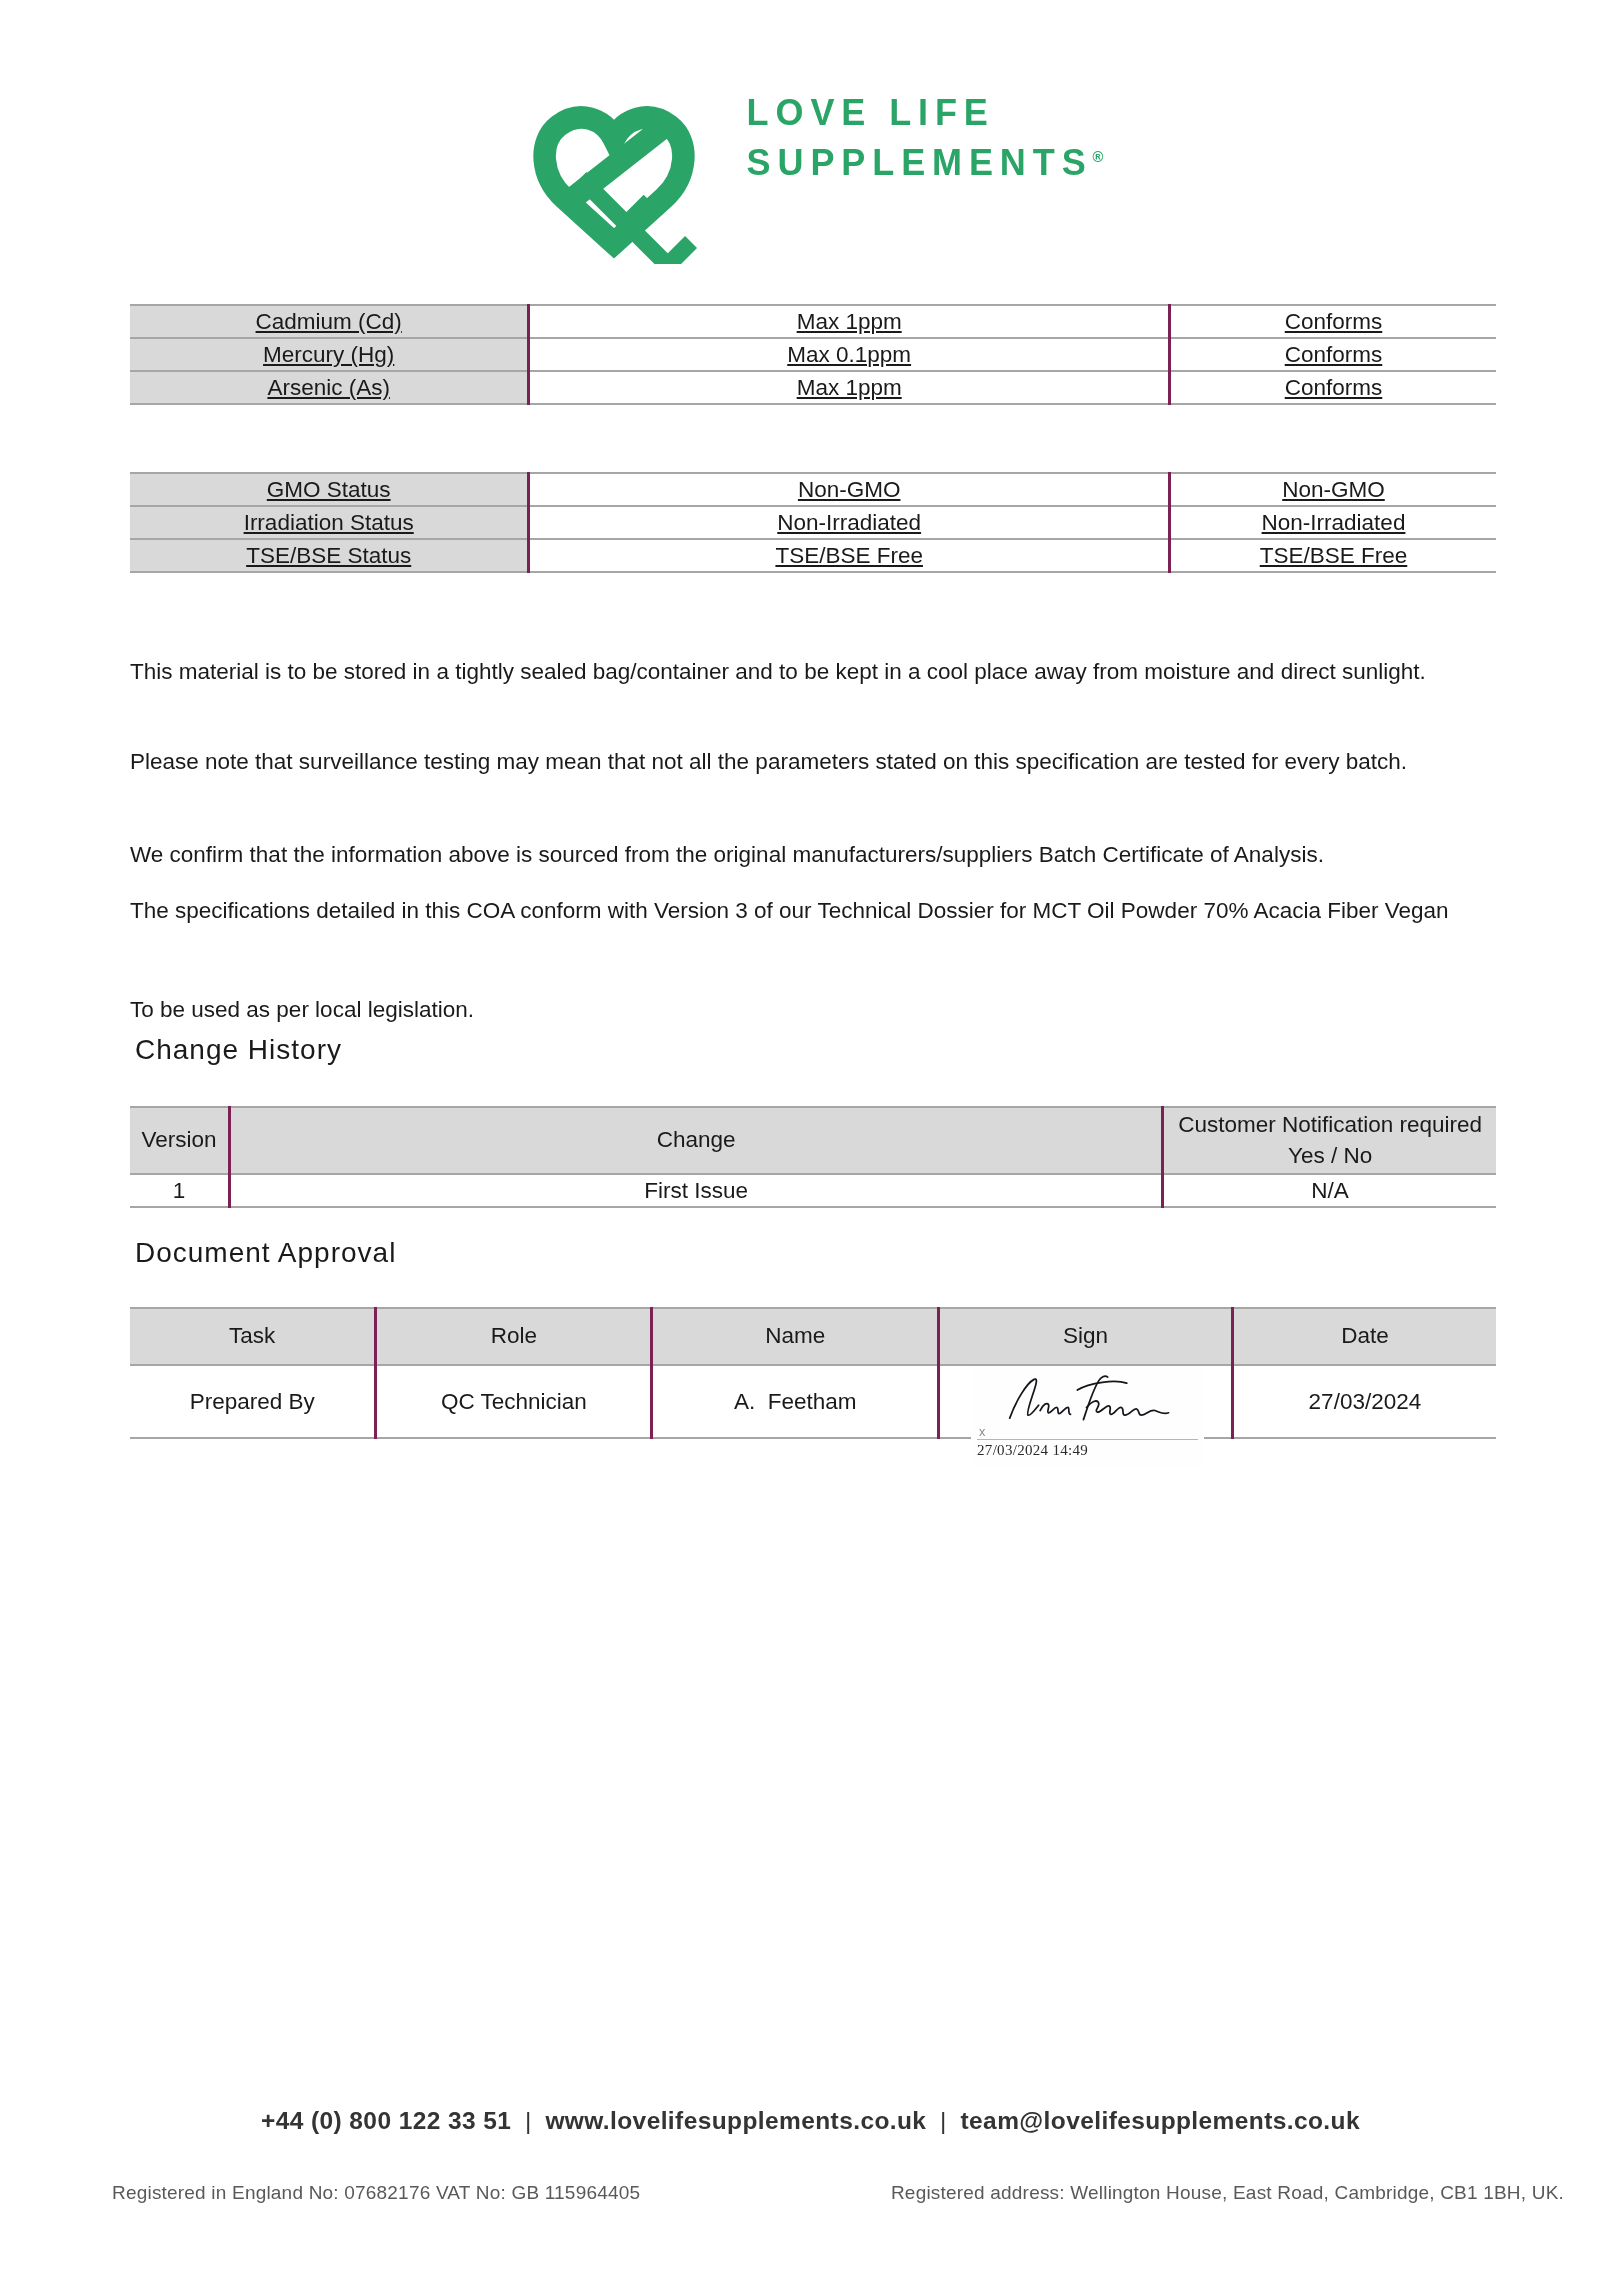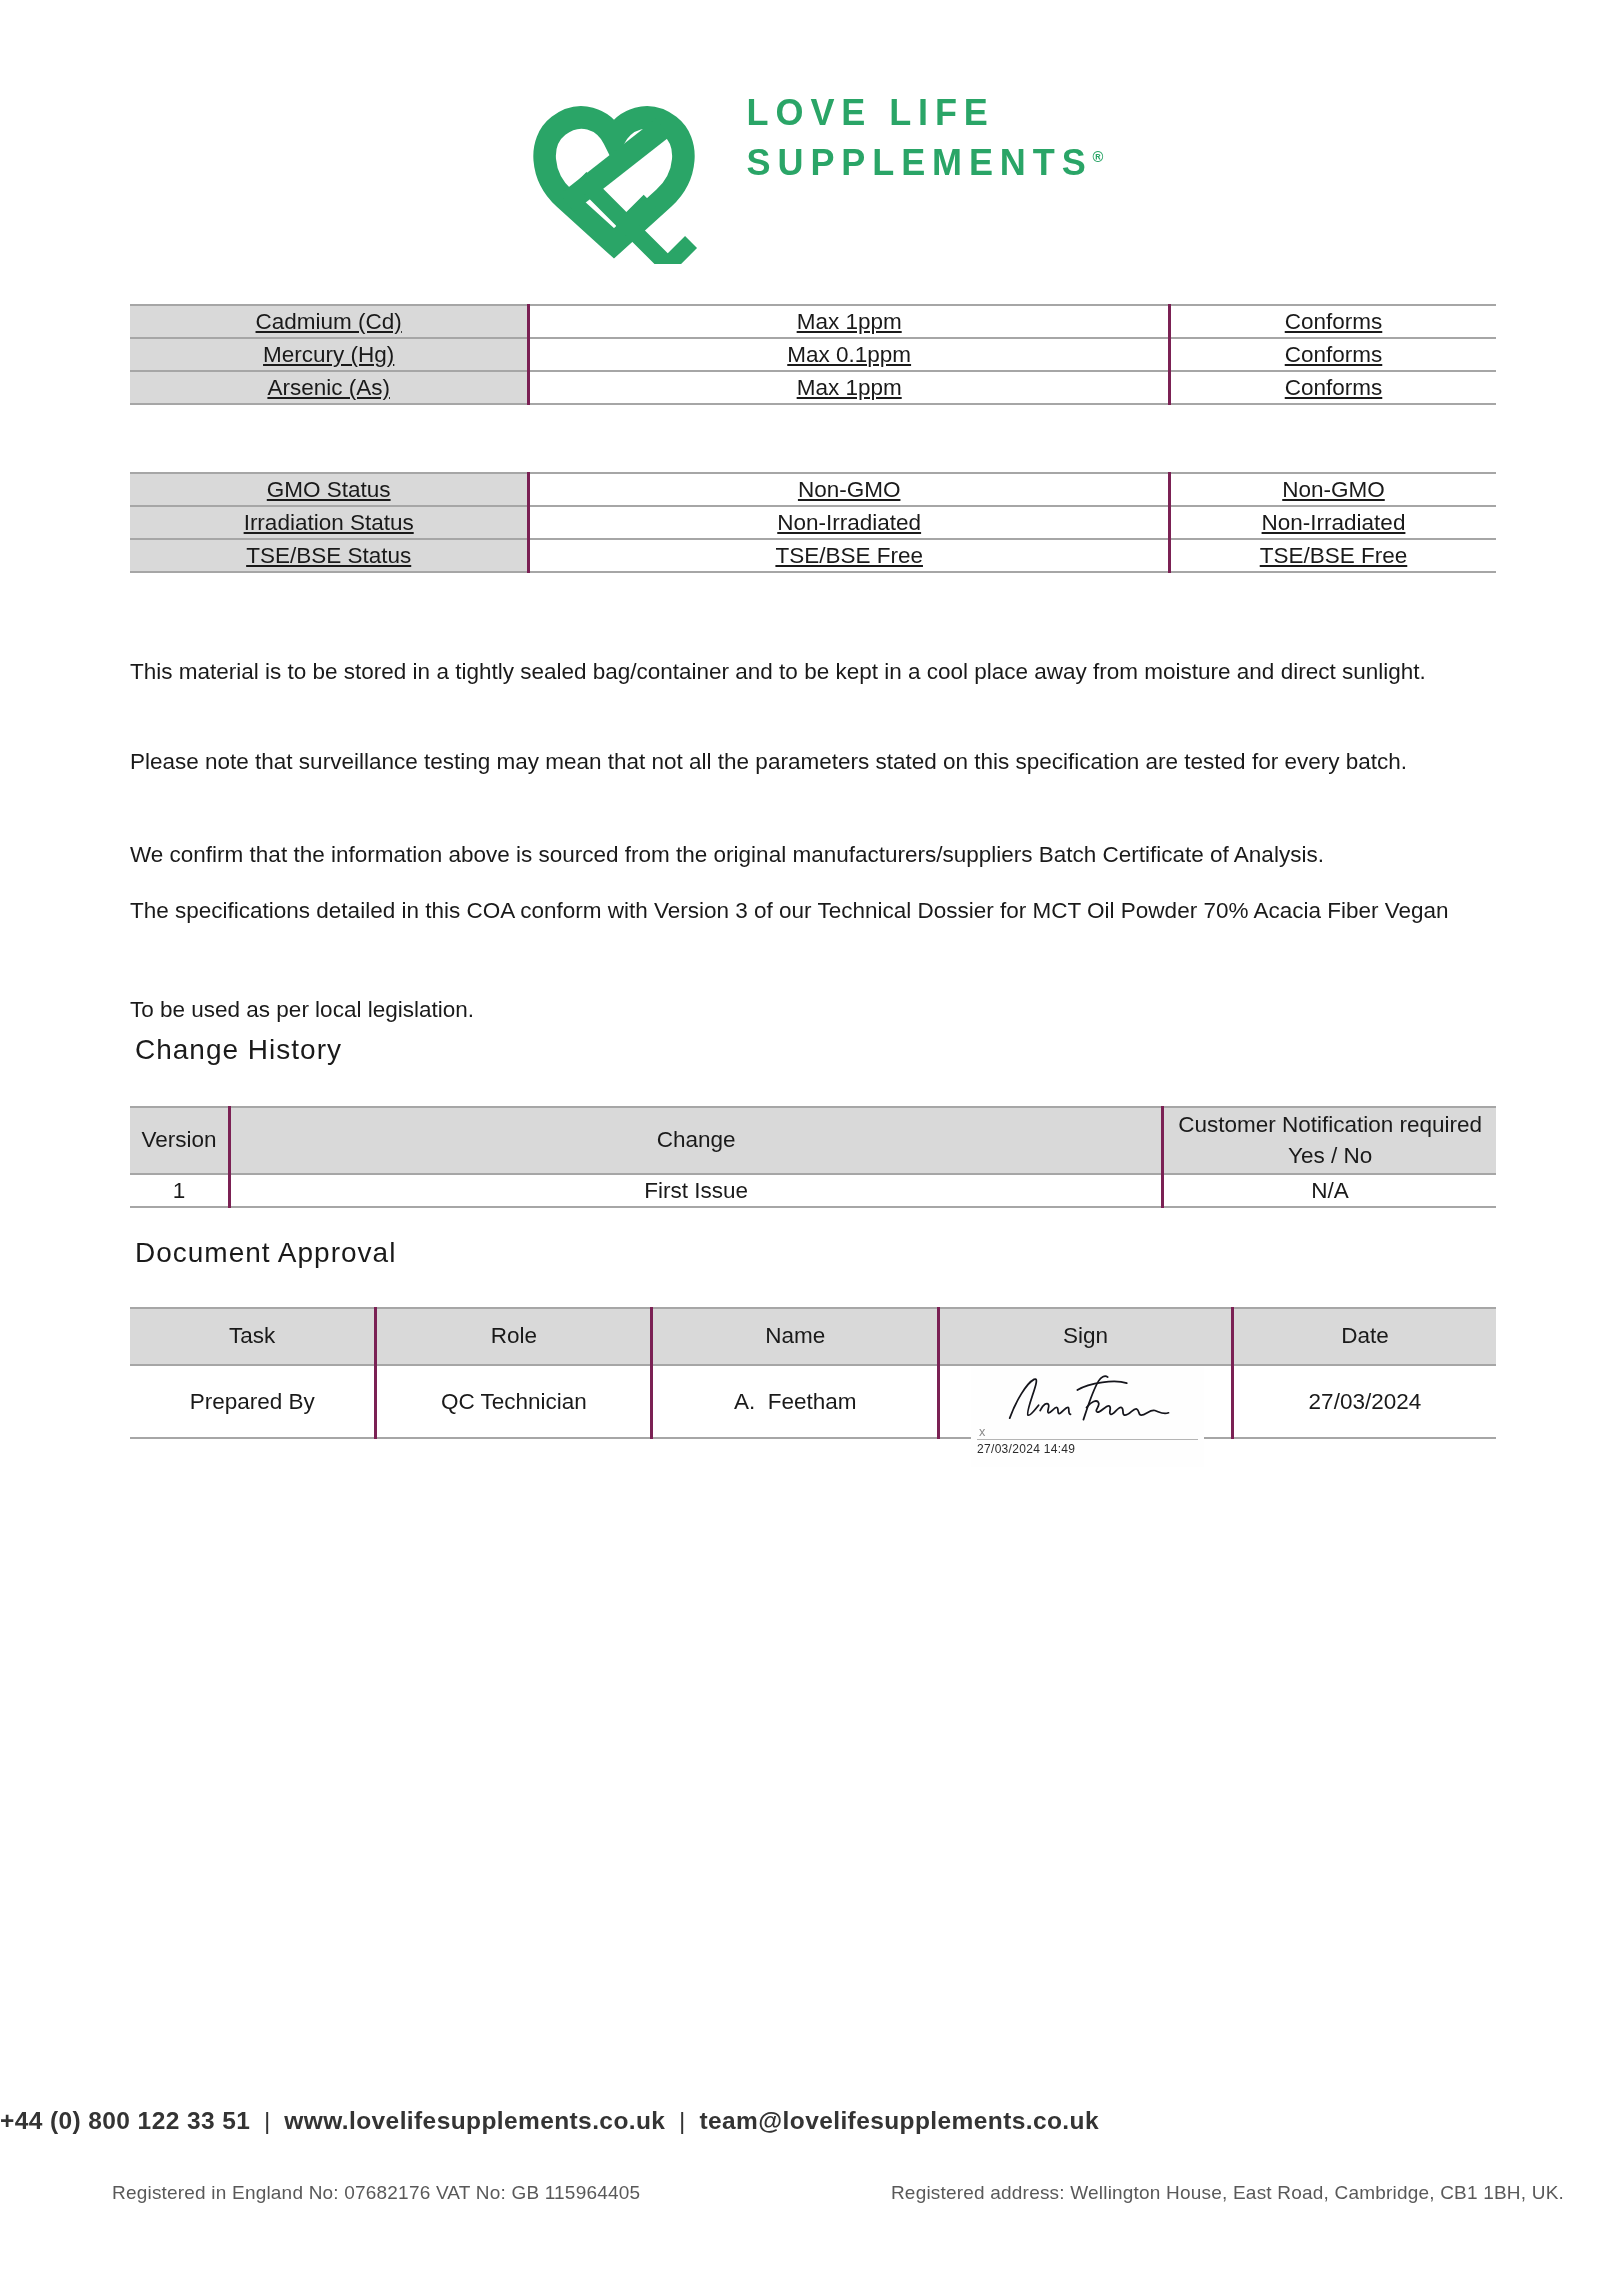--- a/index.html
+++ b/index.html
@@ -78,25 +78,25 @@
   
   .sign-cell{position:relative;}
   .sig-widget{
     position:absolute;left:31px;top:1px;width:233px;height:100px;
     background:#fefefe;z-index:2;padding:3.9px 5.9px 0 5.9px;text-align:left;
   }
   .sig-script{display:block;width:206px;height:57px;margin:0 auto;}
   .sig-script path{stroke:#15151c;fill:none;stroke-width:2.3;stroke-linecap:round;}
   .sig-x{font-size:12.7px;color:#8a8a8a;line-height:9.8px;margin-left:2px;}
   .sig-line{border-top:1px solid #b5b5b5;margin-top:1px;}
-  .sig-ts{font-size:12px;color:#2b2b2b;margin-top:2px;letter-spacing:0.3px;}
+  .sig-ts{font-size:15px;color:#2b2b2b;margin-top:2px;letter-spacing:0.3px;font-family:Liberation Serif, serif;}
 
   
   .footer-contact{
-    position:absolute;top:2107px;left:0;width:100%;text-align:left;
+    position:absolute;top:2107px;left:0;width:100%;text-align:center;
     font-size:24.5px;font-weight:bold;color:#343434;letter-spacing:0.4px;
   }
   .footer-contact .pipe{color:#343434;padding:0 13.7px;font-weight:normal;}
   .footer-legal{
     position:absolute;top:2182px;left:112px;right:57px;
     display:flex;justify-content:space-between;
     font-size:19px;color:var(--text-gray);letter-spacing:0.2px;
   }
 </style>
 </head>

